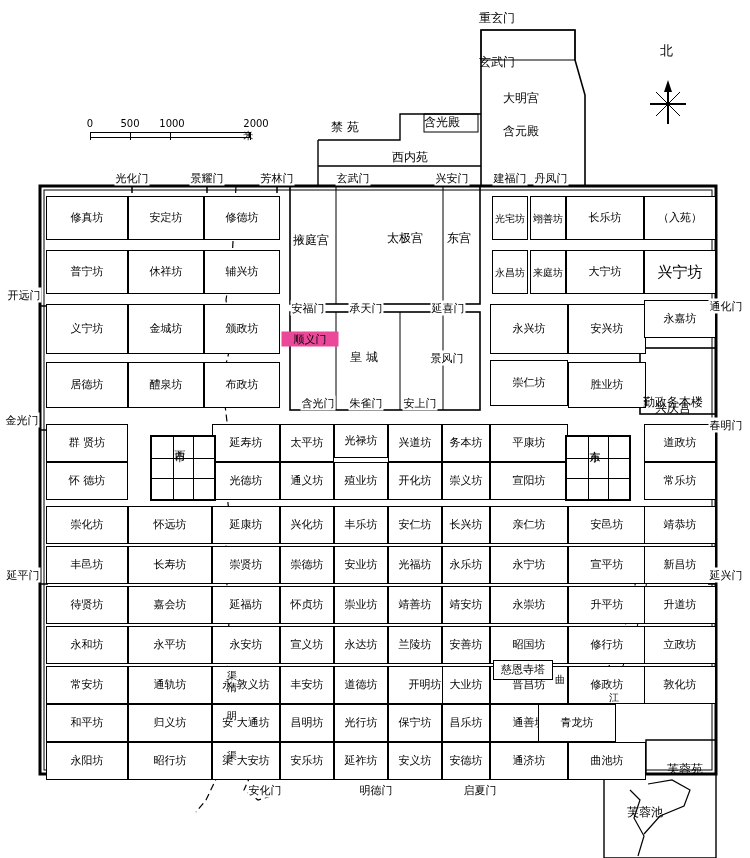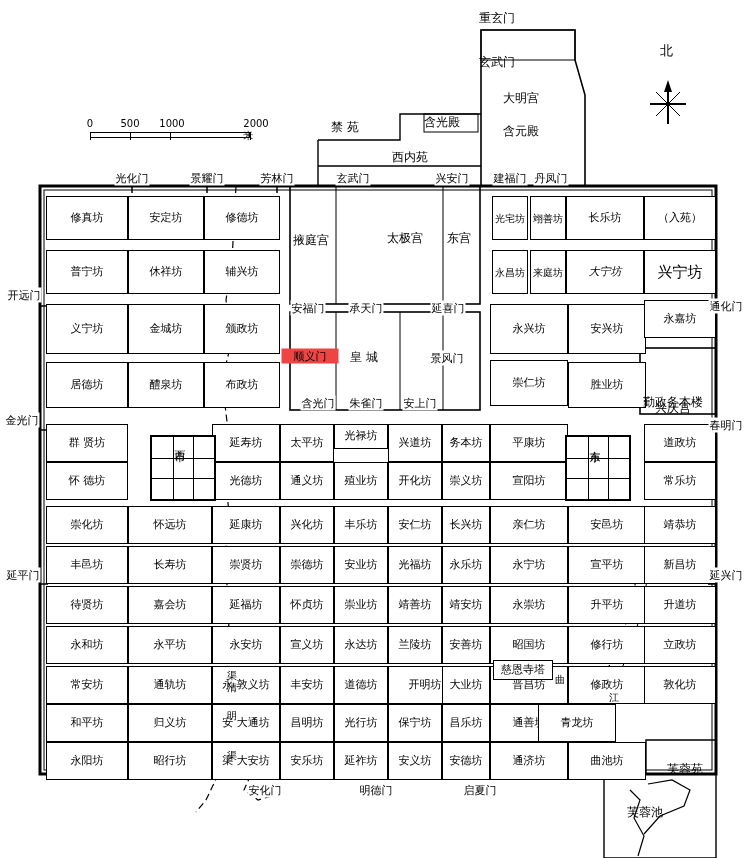--- a/index.html
+++ b/index.html
@@ -173,21 +173,21 @@
       </div>
       <div class="ward abs" style="left: 46px; top: 424px; width: 82px; height: 38px;">
         <span>群 贤坊</span>
       </div>
       <div class="ward abs" style="left: 212px; top: 424px; width: 68px; height: 38px;">
         <span>延寿坊</span>
       </div>
       <div class="ward abs" style="left: 280px; top: 424px; width: 54px; height: 38px;">
         <span>太平坊</span>
       </div>
-      <div class="ward abs" style="left: 334px; top: 424px; width: 54px; height: 25px;">
+      <div class="ward abs" style="left: 334px; top: 424px; width: 54px; height: 34px;">
         <span>光禄坊</span>
       </div>
       <div class="ward abs" style="left: 388px; top: 424px; width: 54px; height: 38px;">
         <span>兴道坊</span>
       </div>
       <div class="ward abs" style="left: 442px; top: 424px; width: 48px; height: 38px;">
         <span>务本坊</span>
       </div>
       <div class="ward abs" style="left: 490px; top: 424px; width: 78px; height: 38px;">
         <span>平康坊</span>
@@ -436,21 +436,21 @@
       </div>
       <div class="ward abs" style="left: 530px; top: 250px; width: 36px; height: 44px; font-size: 10px;">
         <span>来庭坊</span>
       </div>
       <div class="ward abs" style="left: 566px; top: 196px; width: 78px; height: 44px; font-size: 11px;">
         <span>长乐坊</span>
       </div>
       <div class="ward abs" style="left: 644px; top: 196px; width: 72px; height: 44px; font-size: 11px;">
         <span>（入苑）</span>
       </div>
-      <div class="ward abs" style="left: 566px; top: 250px; width: 78px; height: 44px; font-size: 11px; font-style: italic;">
+      <div class="ward abs" style="left: 566px; top: 250px; width: 78px; height: 44px; font-size: 11px;">
         <span>大宁坊</span>
       </div>
       <div class="ward abs" style="left: 644px; top: 250px; width: 72px; height: 44px; font-size: 15px;">
         <span>兴宁坊</span>
       </div>
       <div class="ward abs" style="left: 644px; top: 300px; width: 72px; height: 38px; font-size: 11px;">
         <span>永嘉坊</span>
       </div>
       <div class="ward abs" style="left: 493px; top: 660px; width: 60px; height: 20px; font-size: 11px; text-align: right;">
         <span>慈恩寺塔</span>
@@ -499,21 +499,21 @@
       <div class="abs lbl" style="left: 551px; top: 178px; transform: translate(-50%, -50%); background: rgb(255, 255, 255); padding: 0px 1px;">丹凤门</div>
       <div class="abs lbl" style="left: 24px; top: 295px; transform: translate(-50%, -50%); background: rgb(255, 255, 255); padding: 0px 1px;">开远门</div>
       <div class="abs lbl" style="left: 22px; top: 420px; transform: translate(-50%, -50%); background: rgb(255, 255, 255); padding: 0px 1px;">金光门</div>
       <div class="abs lbl" style="left: 23px; top: 575px; transform: translate(-50%, -50%); background: rgb(255, 255, 255); padding: 0px 1px;">延平门</div>
       <div class="abs lbl" style="left: 726px; top: 306px; transform: translate(-50%, -50%); background: rgb(255, 255, 255); padding: 0px 1px;">通化门</div>
       <div class="abs lbl" style="left: 726px; top: 425px; transform: translate(-50%, -50%); background: rgb(255, 255, 255); padding: 0px 1px;">春明门</div>
       <div class="abs lbl" style="left: 726px; top: 575px; transform: translate(-50%, -50%); background: rgb(255, 255, 255); padding: 0px 1px;">延兴门</div>
       <div class="abs lbl" style="left: 308px; top: 308px; transform: translate(-50%, -50%); background: rgb(255, 255, 255); padding: 0px 1px;">安福门</div>
       <div class="abs lbl" style="left: 366px; top: 308px; transform: translate(-50%, -50%); background: rgb(255, 255, 255); padding: 0px 1px;">承天门</div>
       <div class="abs lbl" style="left: 448px; top: 308px; transform: translate(-50%, -50%); background: rgb(255, 255, 255); padding: 0px 1px;">延喜门</div>
-      <div class="abs lbl" style="left: 310px; top: 356px; transform: translate(-50%, -50%); background: #ef4444; padding: 0px 12px;">顺义门</div>
+      <div class="abs lbl" style="left: 310px; top: 339px; transform: translate(-50%, -50%); background: #ec4899; padding: 0px 12px;">顺义门</div>
       <div class="abs lbl" style="left: 447px; top: 358px; transform: translate(-50%, -50%); background: rgb(255, 255, 255); padding: 0px 1px;">景风门</div>
       <div class="abs lbl" style="left: 318px; top: 403px; transform: translate(-50%, -50%); background: rgb(255, 255, 255); padding: 0px 1px;">含光门</div>
       <div class="abs lbl" style="left: 366px; top: 403px; transform: translate(-50%, -50%); background: rgb(255, 255, 255); padding: 0px 1px;">朱雀门</div>
       <div class="abs lbl" style="left: 420px; top: 403px; transform: translate(-50%, -50%); background: rgb(255, 255, 255); padding: 0px 1px;">安上门</div>
       <div class="abs lbl" style="left: 265px; top: 790px; transform: translate(-50%, -50%); background: rgb(255, 255, 255); padding: 0px 1px;">安化门</div>
       <div class="abs lbl" style="left: 376px; top: 790px; transform: translate(-50%, -50%); background: rgb(255, 255, 255); padding: 0px 1px;">明德门</div>
       <div class="abs lbl" style="left: 480px; top: 790px; transform: translate(-50%, -50%); background: rgb(255, 255, 255); padding: 0px 1px;">启夏门</div>
     </div>
   <div id="layer-annos">
       <div class="abs lbl small" style="left: 232px; top: 676px; transform: translate(-50%, -50%);">渠</div>

